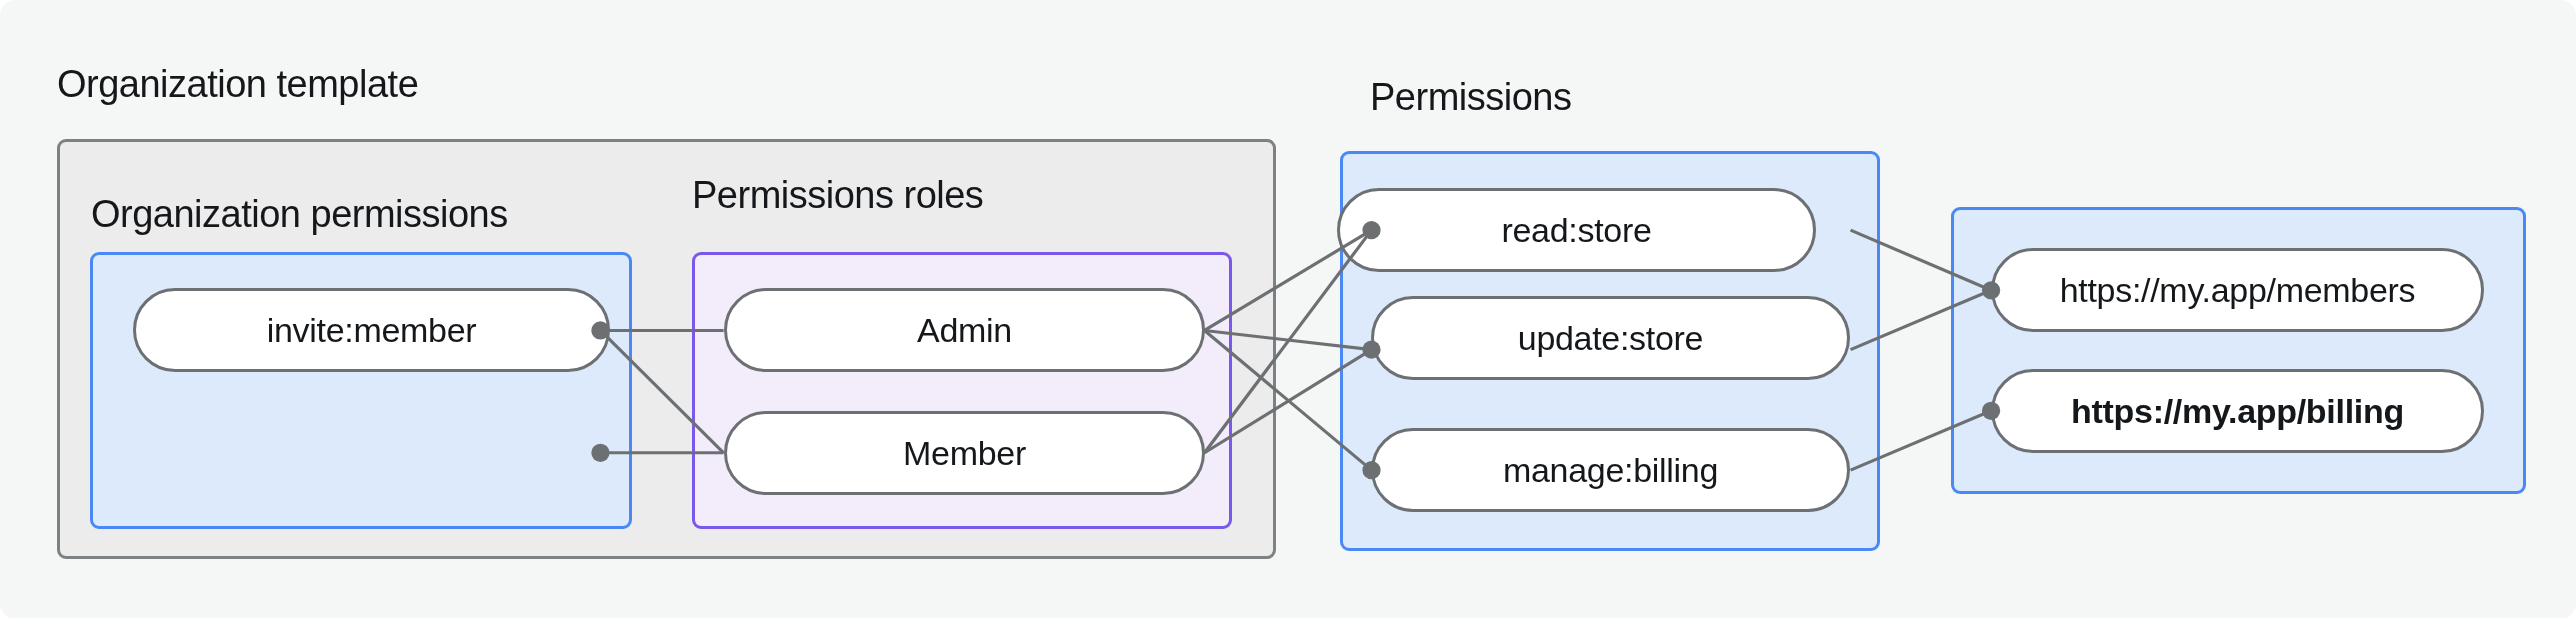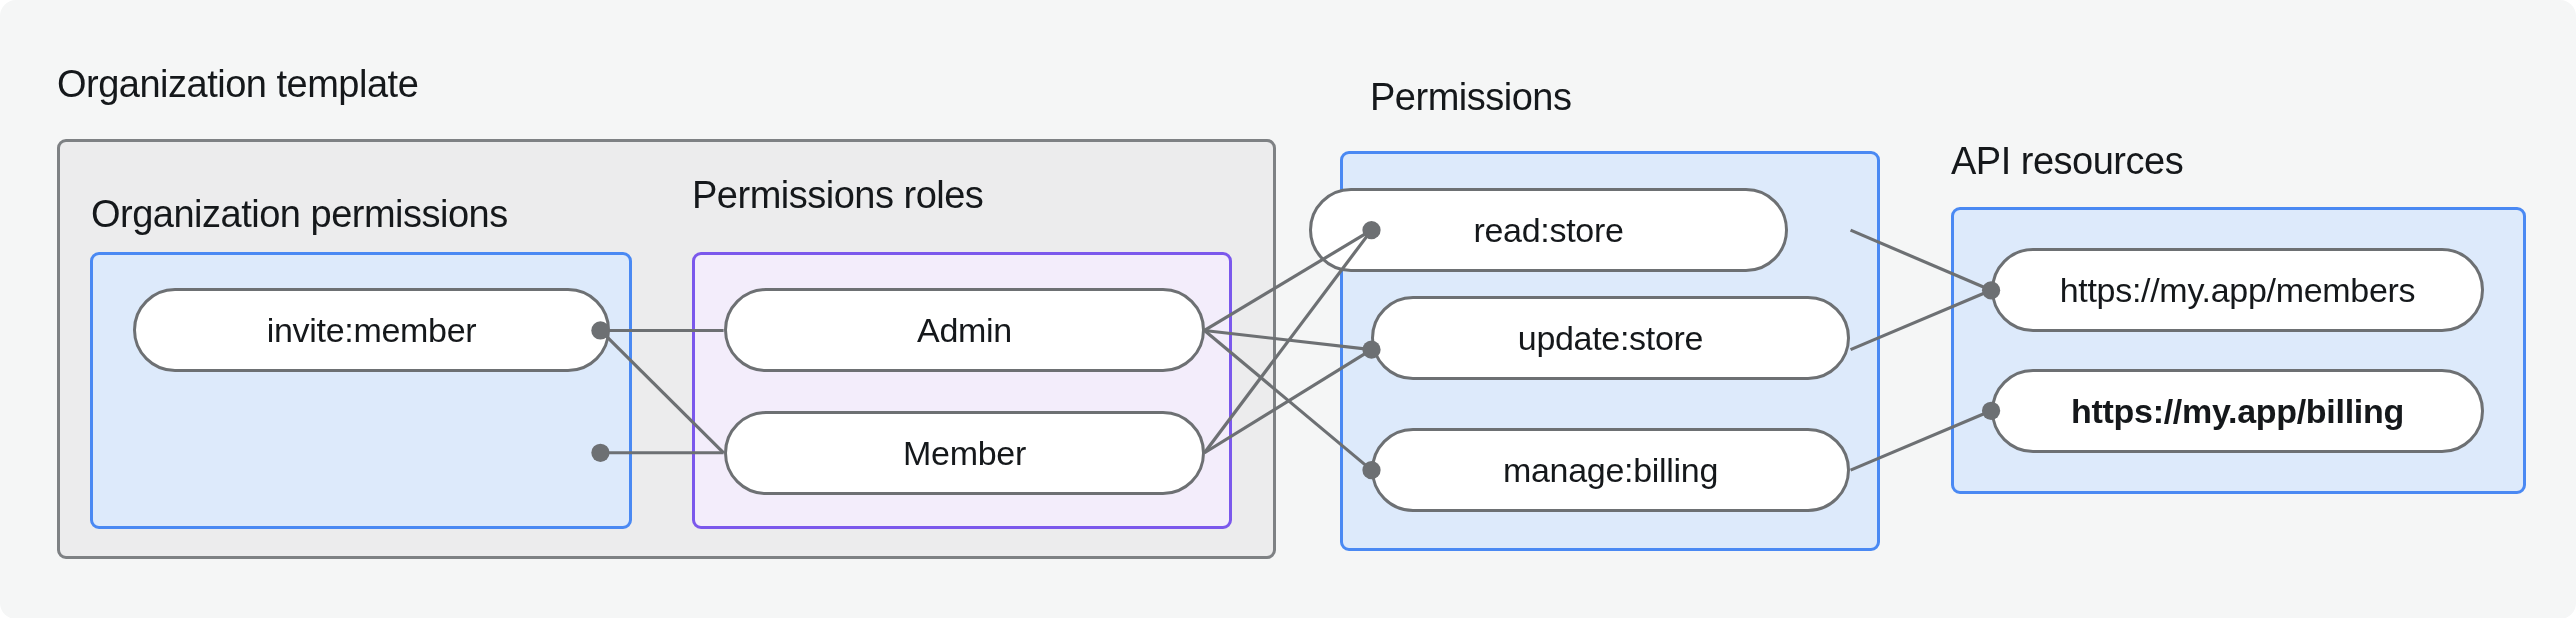--- a/index.html
+++ b/index.html
@@ -69,21 +69,21 @@
     border:3.2px solid var(--pill_border);
     display:flex; align-items:center; justify-content:center;
     font-size:34px;
     letter-spacing:-0.3px;
     white-space:nowrap;
   }
   .n-invite {left:133px;  top:288px; width:477px;}
   .n-delete {left:123px;  top:411px; width:477px;}
   .n-admin  {left:724px;  top:288px; width:481px;}
   .n-member {left:724px;  top:411px; width:481px;}
-  .n-read   {left:1309px; top:188px; width:479px;}
+  .n-read   {left:1337px; top:188px; width:479px;}
   .n-update {left:1371px; top:296px; width:479px;}
   .n-manage {left:1371px; top:428px; width:479px;}
   .n-members{left:1991px; top:248px; width:493px;}
   .n-billing{left:1991px; top:369px; width:493px;font-weight:bold;}
 
   #connectors{
     position:absolute; left:0; top:0;
     z-index:10;
     pointer-events:none;
   }
@@ -98,21 +98,20 @@
   <div class="group g-template"></div>
   <div class="group g-blue g-orgperms"></div>
   <div class="group g-roles"></div>
   <div class="group g-blue g-perms"></div>
   <div class="group g-blue g-api"></div>
 
   <div class="label lbl-org-template">Organization template</div>
   <div class="label lbl-org-permissions">Organization permissions</div>
   <div class="label lbl-org-roles">Permissions roles</div>
   <div class="label lbl-permissions">Permissions</div>
-  <div class="label lbl-api">API resources</div>
 
   <div class="pill n-invite">
     <span>invite:member</span>
   </div>
   <div class="pill n-admin">
     <span>Admin</span>
   </div>
   <div class="pill n-member">
     <span>Member</span>
   </div>

